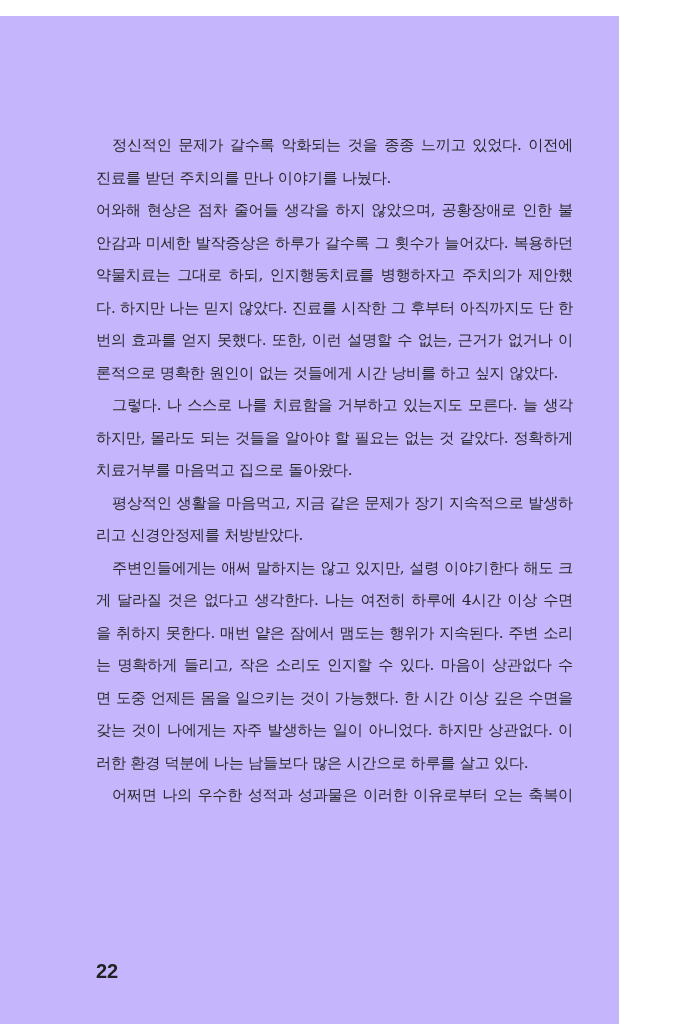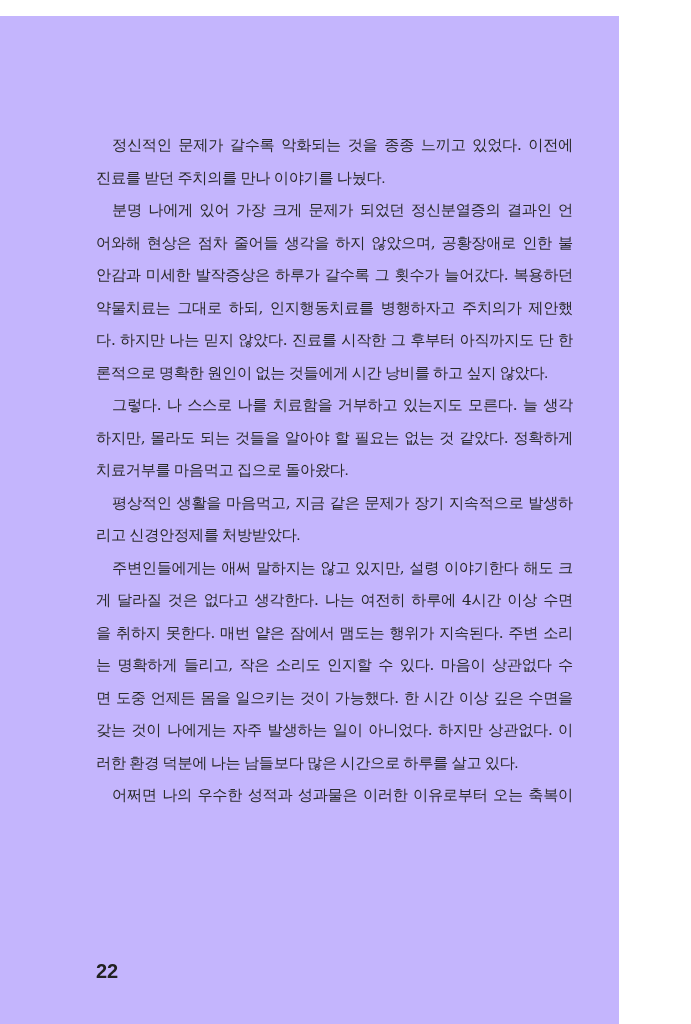--- a/index.html
+++ b/index.html
@@ -15,40 +15,40 @@
     line-height: 32.5px;
     color: #2a2a2a;
     letter-spacing: -0.3px;
   }
   .line {
     white-space: nowrap;
     height: 32.5px;
     text-align: justify;
     text-align-last: justify;
   }
-  .line.last { text-align-last: left; font-family: Liberation Serif, serif; }
+  .line.last { text-align-last: left; }
   .line.indent { padding-left: 16px; }
   .page-number {
     position: absolute; left: 96px; top: 944px;
     font-family: "Liberation Sans", "DejaVu Sans", sans-serif;
     font-size: 20px; font-weight: bold; color: #222222;
   }
 </style>
 </head>
 <body>
 
 <div class="page">
   <div class="text-body">
     <div class="line indent">정신적인 문제가 갈수록 악화되는 것을 종종 느끼고 있었다. 이전에</div>
     <div class="line last">진료를 받던 주치의를 만나 이야기를 나눴다.</div>
-    <div class="line indent">분명 나에게 있어 가장 크게 문제가 되었던 정신분열증의 결과인 언</div>
     <div class="line">어와해 현상은 점차 줄어들 생각을 하지 않았으며, 공황장애로 인한 불</div>
     <div class="line">안감과 미세한 발작증상은 하루가 갈수록 그 횟수가 늘어갔다. 복용하던</div>
     <div class="line">약물치료는 그대로 하되, 인지행동치료를 병행하자고 주치의가 제안했</div>
     <div class="line">다. 하지만 나는 믿지 않았다. 진료를 시작한 그 후부터 아직까지도 단 한</div>
+    <div class="line">번의 효과를 얻지 못했다. 또한, 이런 설명할 수 없는, 근거가 없거나 이</div>
     <div class="line last">론적으로 명확한 원인이 없는 것들에게 시간 낭비를 하고 싶지 않았다.</div>
     <div class="line indent">그렇다. 나 스스로 나를 치료함을 거부하고 있는지도 모른다. 늘 생각</div>
     <div class="line">하지만, 몰라도 되는 것들을 알아야 할 필요는 없는 것 같았다. 정확하게</div>
     <div class="line last">치료거부를 마음먹고 집으로 돌아왔다.</div>
     <div class="line indent">평상적인 생활을 마음먹고, 지금 같은 문제가 장기 지속적으로 발생하</div>
     <div class="line last">리고 신경안정제를 처방받았다.</div>
     <div class="line indent">주변인들에게는 애써 말하지는 않고 있지만, 설령 이야기한다 해도 크</div>
     <div class="line">게 달라질 것은 없다고 생각한다. 나는 여전히 하루에 4시간 이상 수면</div>
     <div class="line">을 취하지 못한다. 매번 얕은 잠에서 맴도는 행위가 지속된다. 주변 소리</div>
     <div class="line">는 명확하게 들리고, 작은 소리도 인지할 수 있다. 마음이 상관없다 수</div>

